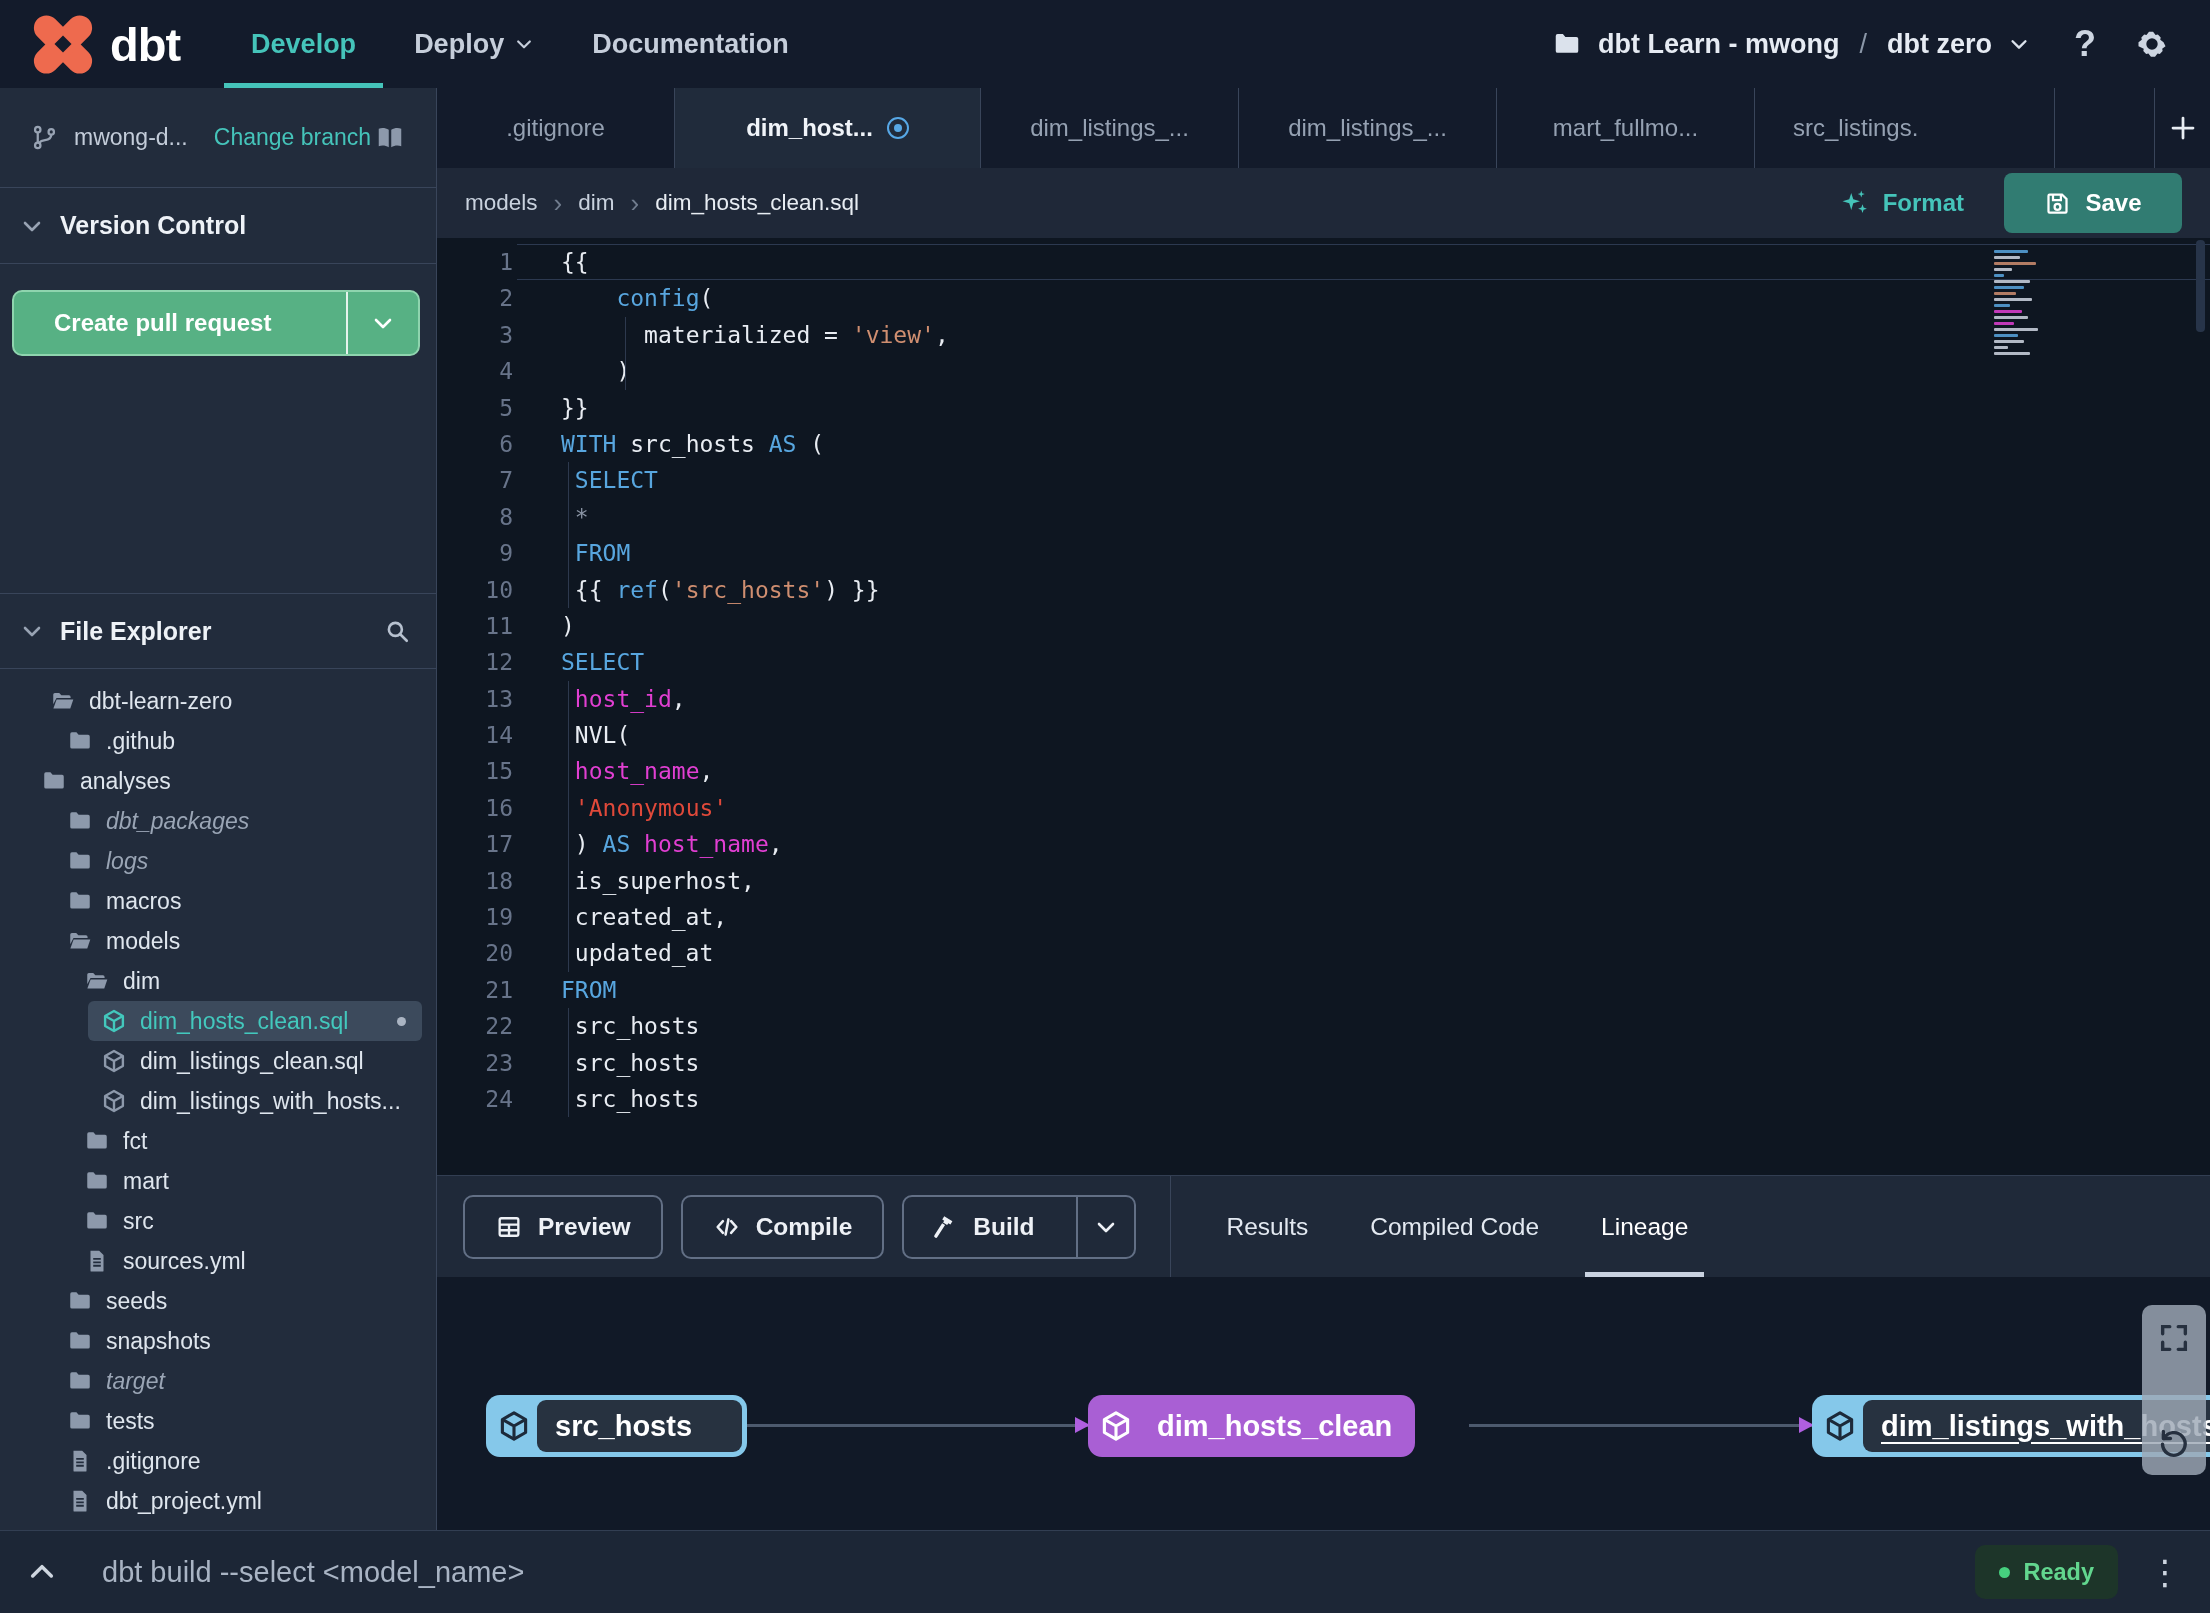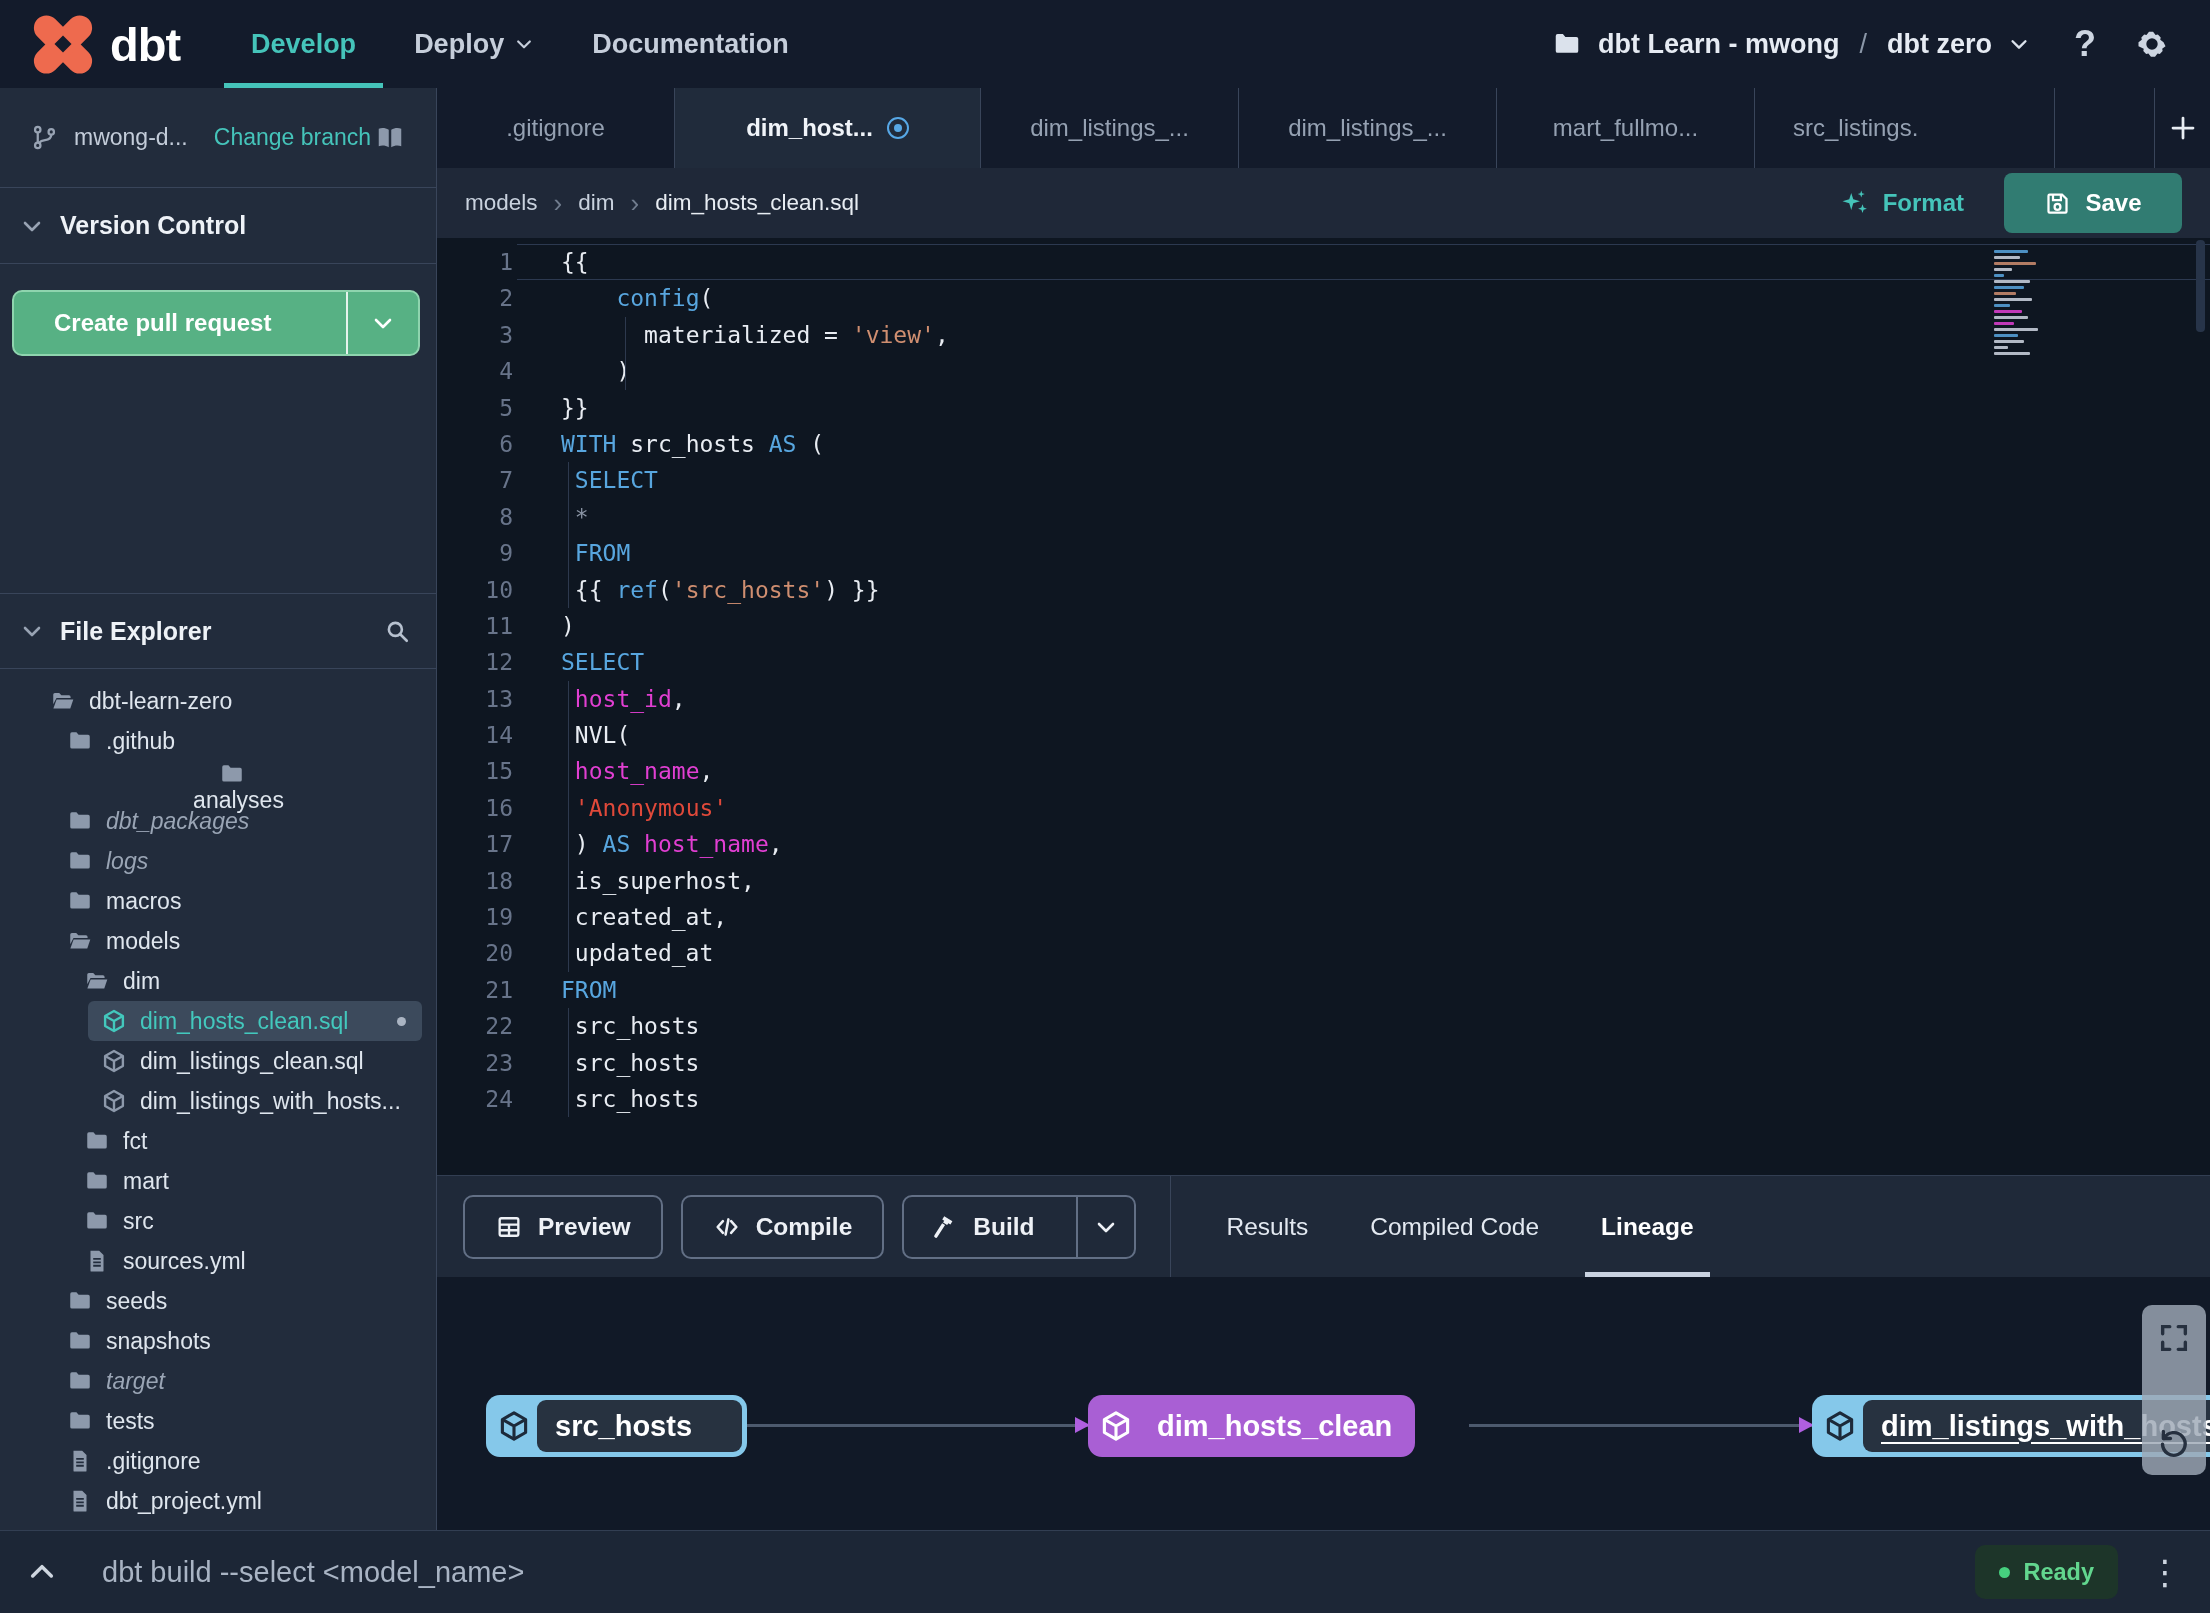--- a/index.html
+++ b/index.html
@@ -129,21 +129,21 @@
   .btn .icn { width:28px; height:28px; }
   .btn.split { padding:0; }
   .build-main { display:flex; align-items:center; gap:15px; padding:0 26px; height:100%; }
   .build-caret { width:58px; height:100%; border-left:2px solid #626f85; display:flex;
     align-items:center; justify-content:center; }
   .build-caret .icn { width:24px; height:24px; }
   .panel-divider { width:1px; align-self:stretch; background:#39455a; margin-left:34px; }
   .panel-tabs { display:flex; gap:62px; margin-left:56px; height:100%; align-items:center; }
   .ptab { position:relative; height:100%; display:flex; align-items:center; font-size:24.5px;
     color:#e3e9f1; cursor:pointer; }
-  .ptab.active { font-weight:700; color:#ffffff; }
+  .ptab.active { font-weight:400; color:#ffffff; }
   .ptab.active::after { content:""; position:absolute; left:-16px; right:-16px; bottom:0;
     height:5px; background:#c9d2e0; }
 
   
   .lineage { flex:1; background:#111927; position:relative; overflow:hidden; }
   .node { position:absolute; top:118px; height:62px; display:flex; align-items:center;
     border-radius:14px; padding:5px; cursor:pointer; }
   .node.source { background:#85c8ea; }
   .node.selected-node { background:#a95fd4; }
   .node-icn { width:46px; height:52px; display:flex; align-items:center; justify-content:center;
@@ -293,21 +293,21 @@
         <span class="tree-label">dbt-learn-zero</span>
       </div>
       <div class="tree-row" style="padding-left: 67px;">
         <span class="icn">
           <svg viewBox="0 0 24 24">
             <path d="M3 5.5A1.5 1.5 0 014.5 4h4.2l2 2.3h8.8A1.5 1.5 0 0121 7.8V17.5a1.5 1.5 0 01-1.5 1.5h-15A1.5 1.5 0 013 17.5z" fill="currentColor"></path>
           </svg>
         </span>
         <span class="tree-label">.github</span>
       </div>
-      <div class="tree-row" style="padding-left: 41px; flex-direction: column;">
+      <div class="tree-row" style="padding-left: 41px;">
         <span class="icn">
           <svg viewBox="0 0 24 24">
             <path d="M3 5.5A1.5 1.5 0 014.5 4h4.2l2 2.3h8.8A1.5 1.5 0 0121 7.8V17.5a1.5 1.5 0 01-1.5 1.5h-15A1.5 1.5 0 013 17.5z" fill="currentColor"></path>
           </svg>
         </span>
         <span class="tree-label">analyses</span>
       </div>
       <div class="tree-row italic" style="padding-left: 67px;">
         <span class="icn">
           <svg viewBox="0 0 24 24">

